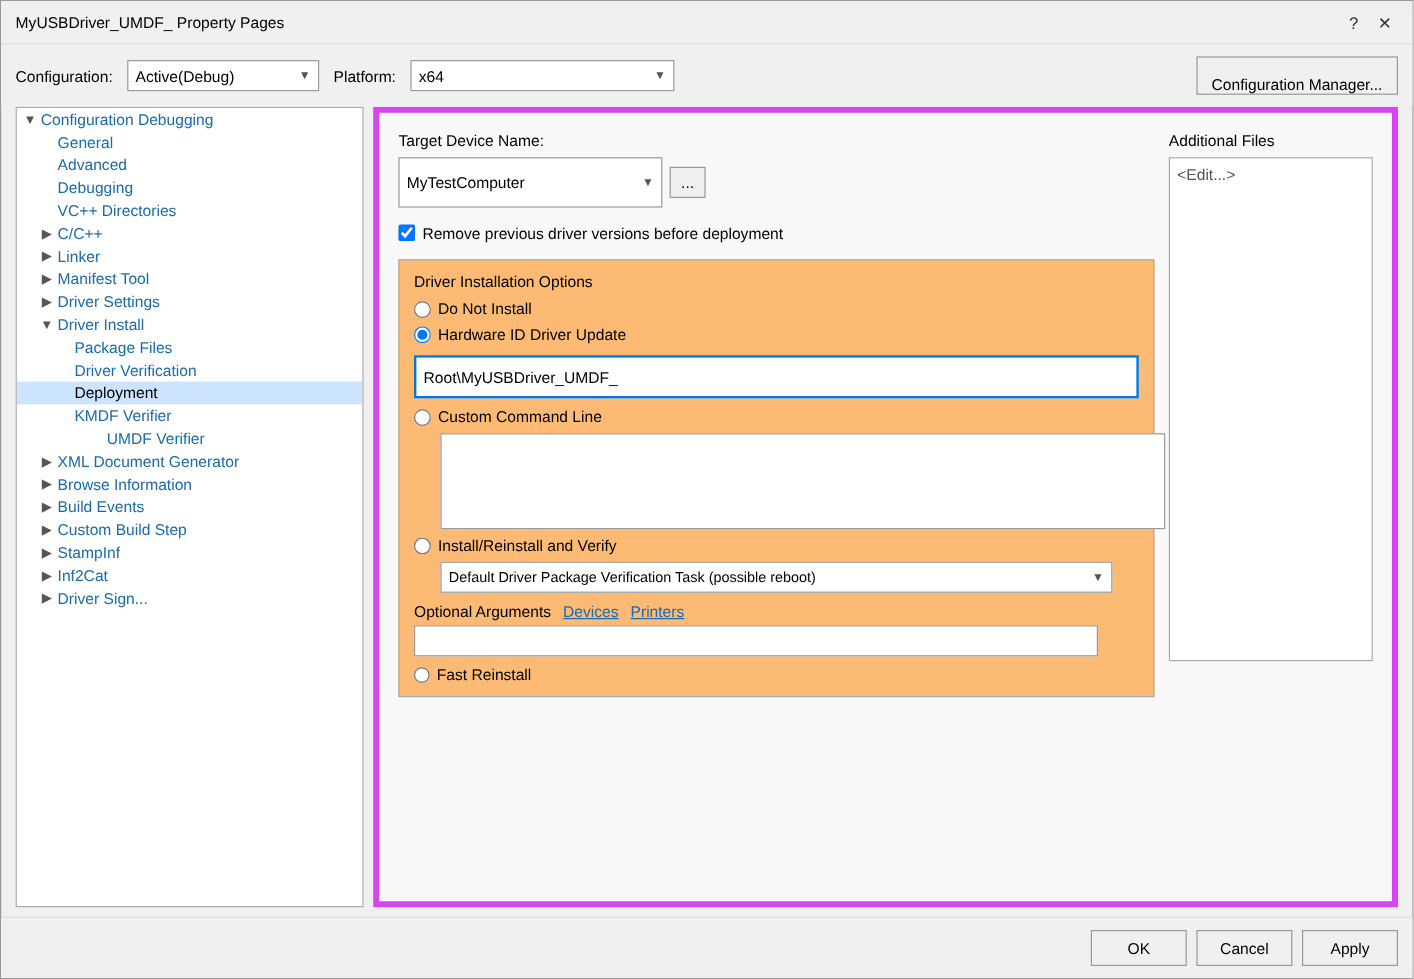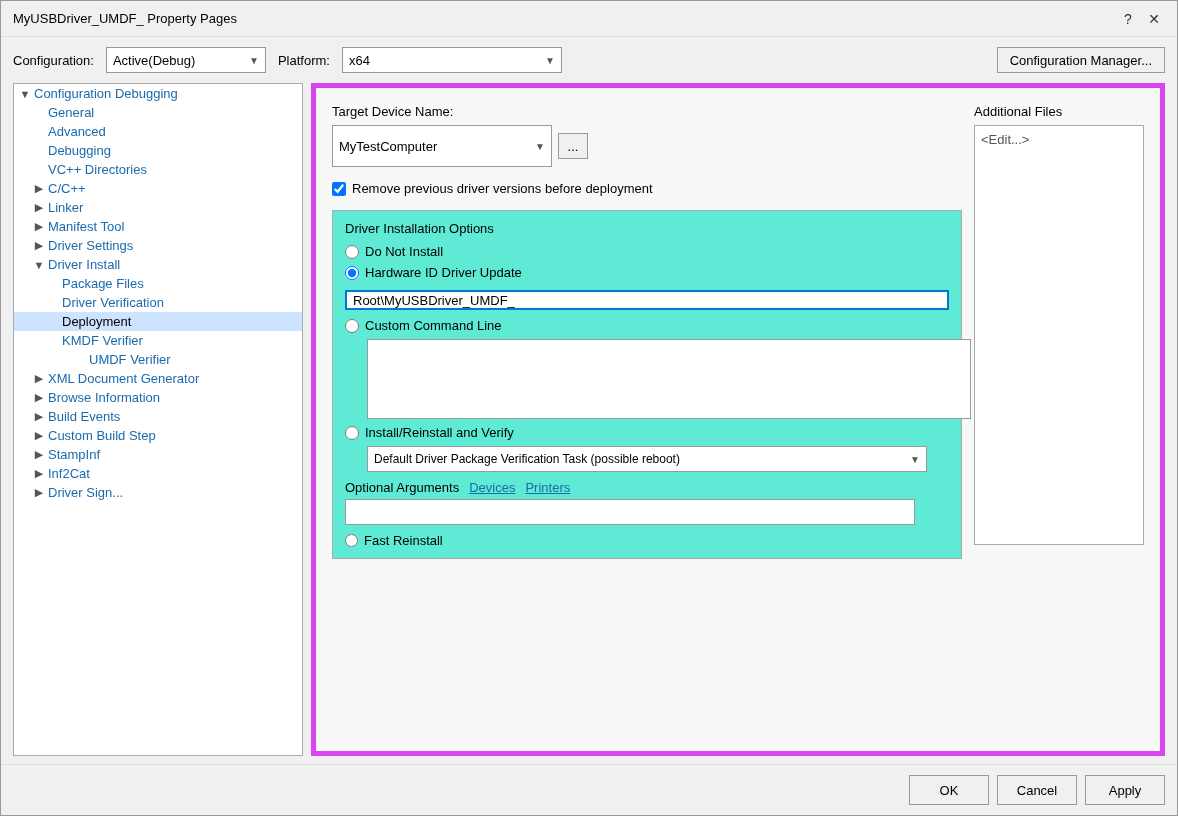--- a/index.html
+++ b/index.html
@@ -88,21 +88,21 @@
     .config-select-arrow {
       font-size: 10px;
       color: #555;
       margin-left: 8px;
     }
     .config-manager-btn {
       height: 26px;
       border: 1px solid #999;
       background: #f0f0f0;
       font-size: 13px;
-      padding: 4px 12px;
+      padding: 15px 12px;
       cursor: pointer;
       margin-left: auto;
     }
 
     .main-content {
       display: flex;
       flex: 1;
       padding: 0 12px 8px 12px;
       gap: 8px;
       overflow: hidden;
@@ -180,33 +180,33 @@
       background: #f0f0f0;
       cursor: pointer;
       font-size: 13px;
       display: flex;
       align-items: center;
       justify-content: center;
     }
 
     .checkbox-row {
       display: flex;
-      align-items: flex-end;
+      align-items: flex-start;
       gap: 6px;
       margin-bottom: 14px;
     }
     .checkbox-row input[type=checkbox] {
       width: 14px;
       height: 14px;
       cursor: pointer;
     }
 
     .section-box {
       border: 1px solid #aaa;
-      background: #5eead4;
+      background: #fdba74;
       padding: 10px 12px;
       margin-bottom: 12px;
     }
     .section-title {
       font-size: 13px;
       color: #000;
       margin-bottom: 8px;
     }
 
     .radio-row {
@@ -216,21 +216,21 @@
       margin-bottom: 6px;
     }
     .radio-row input[type=radio] {
       width: 14px;
       height: 14px;
       cursor: pointer;
     }
 
     .hw-id-input {
       width: 100%;
-      height: 20px;
+      height: 36px;
       border: 2px solid #0078d4;
       font-size: 13px;
       padding: 0 6px;
       margin: 4px 0 8px 0;
       outline: none;
       background: #fff;
     }
 
     .custom-cmd-textarea {
       width: 100%;

